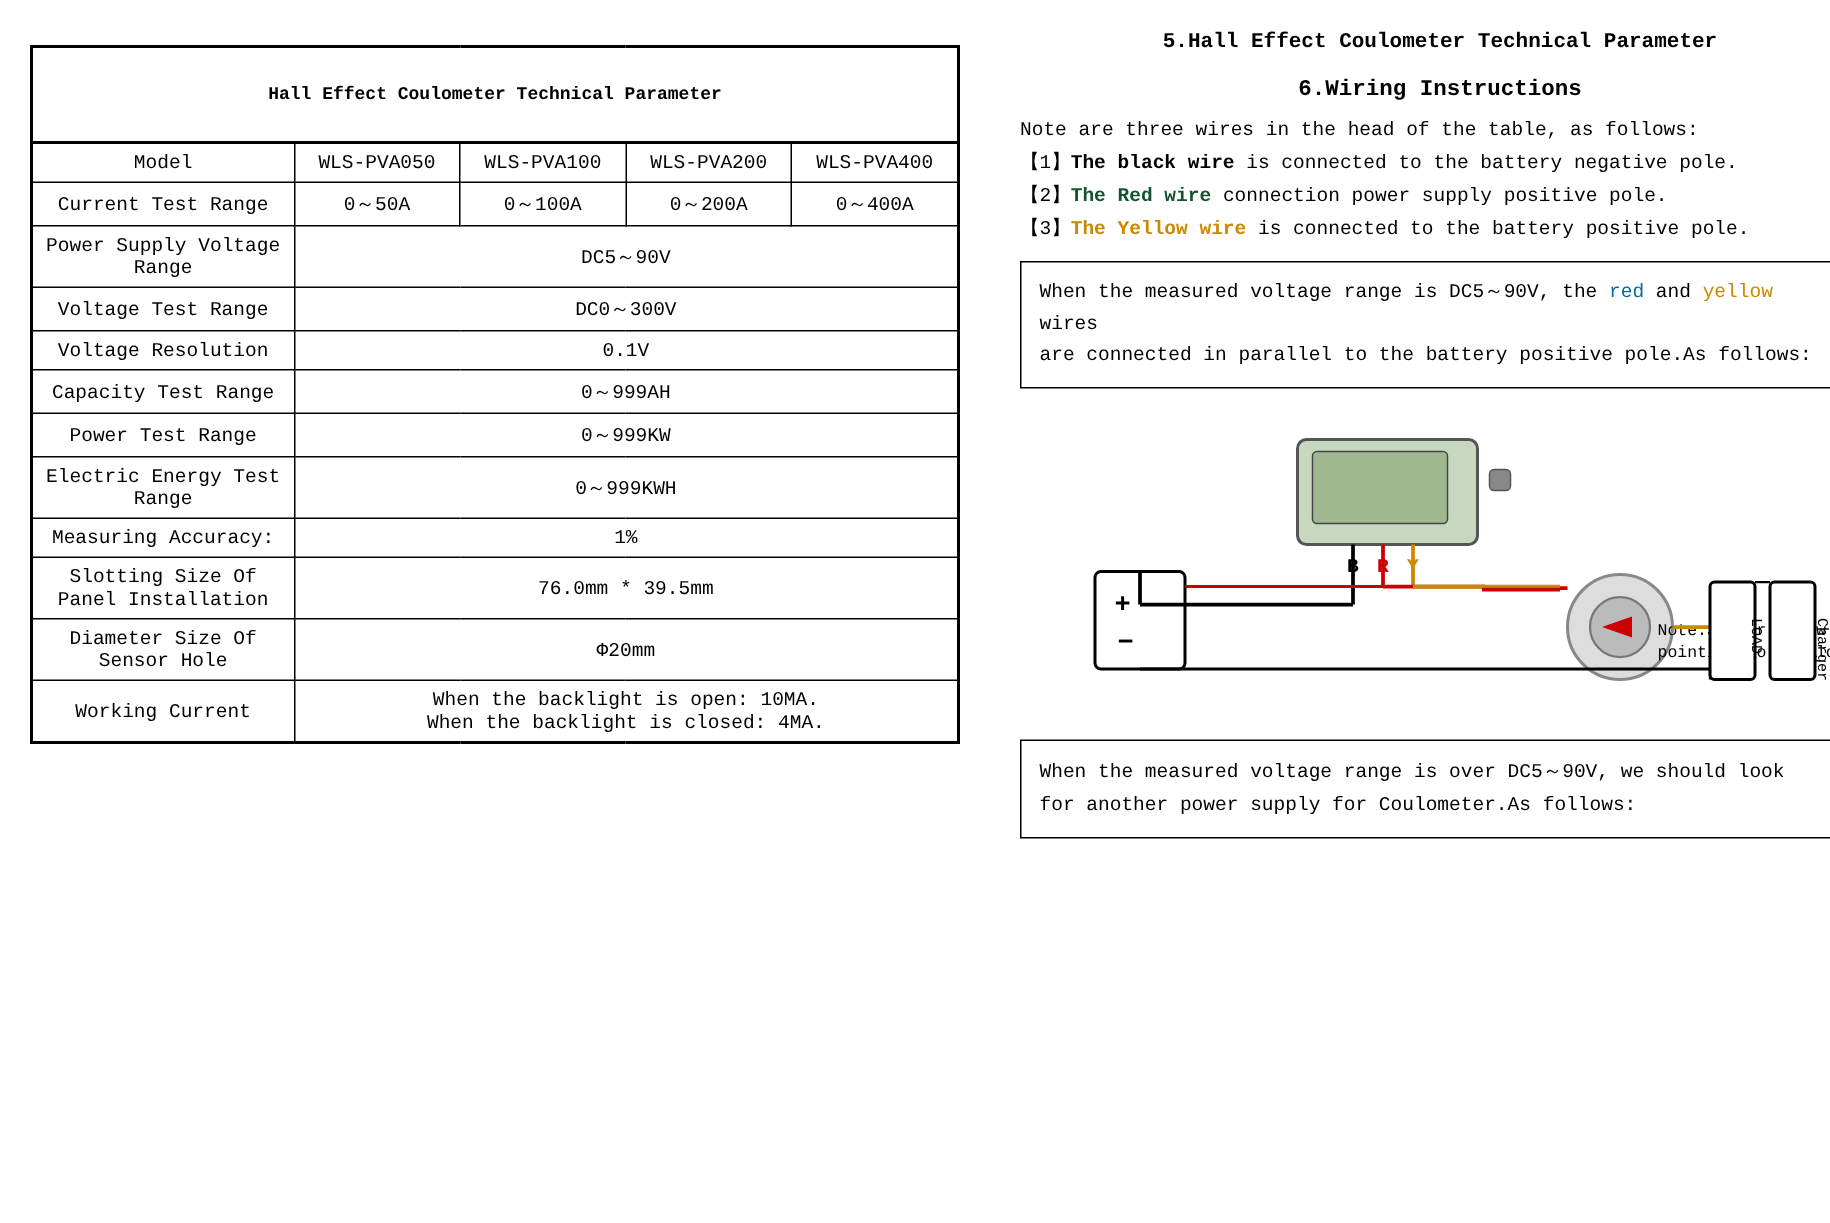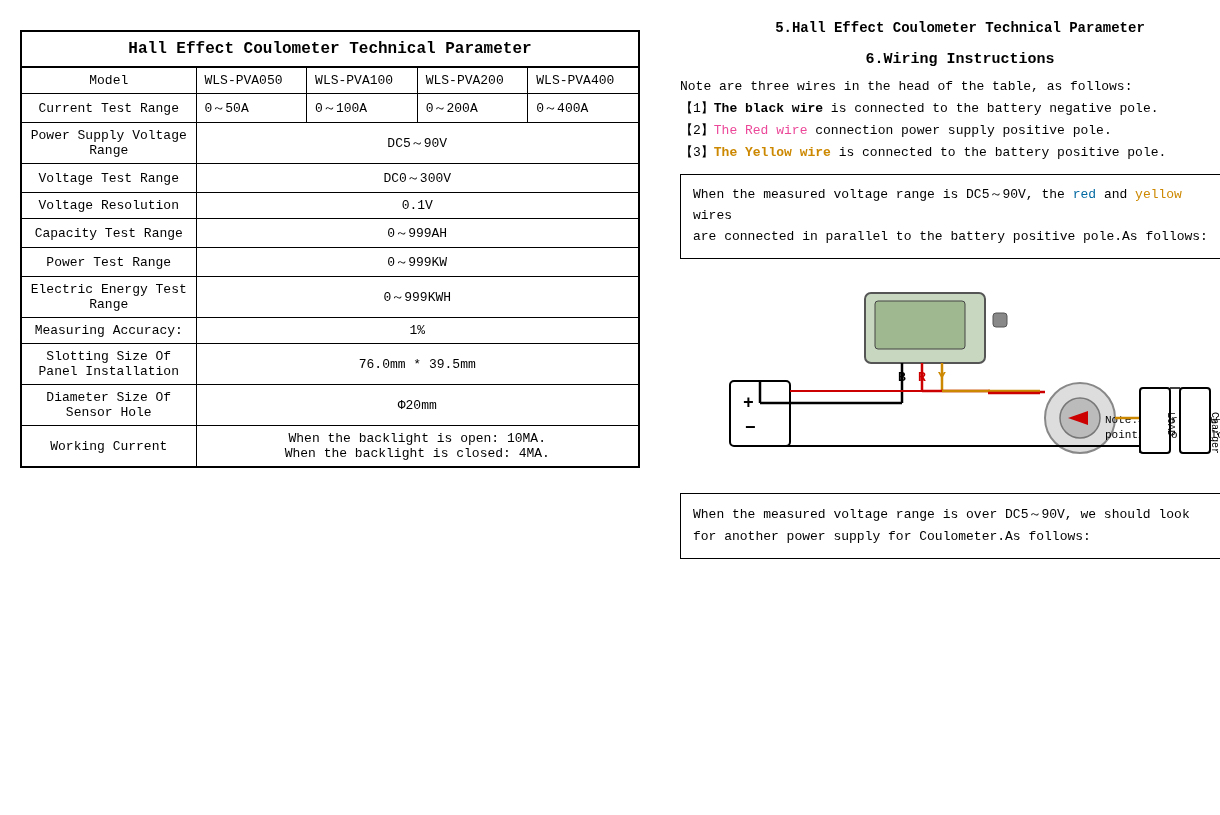--- a/index.html
+++ b/index.html
@@ -24,29 +24,29 @@
     }
     .tech-table {
       border-collapse: collapse;
       width: 100%;
       border: 2px solid #000;
       margin-top: 10px;
     }
     .tech-table th, .tech-table td {
       border: 1px solid #000;
       padding: 5px 8px;
-      text-align: left;
+      text-align: center;
       font-family: 'Courier New', Courier, monospace;
       font-size: 13px;
     }
     .tech-table .title-row td {
-      font-size: 16px;
+      font-size: 12px;
       font-weight: bold;
       text-align: center;
-      padding: 8px;
+      padding: 24px;
       border-bottom: 2px solid #000;
     }
     .tech-table .label-cell {
       text-align: center;
       width: 175px;
     }
     .tech-table .span-cell {
       text-align: center;
     }
     
@@ -66,21 +66,21 @@
       font-size: 15px;
       font-weight: bold;
       margin-bottom: 8px;
     }
     .wiring-text {
       font-size: 13px;
       line-height: 1.7;
       margin-bottom: 10px;
     }
     .highlight-black { font-weight: bold; margin-top: 32px; }
-    .highlight-red { color: #ec4899; font-weight: normal; }
+    .highlight-red { color: #14532d; font-weight: bold; }
     .highlight-yellow { color: #cc8800; font-weight: bold; }
     .info-box {
       border: 1px solid #000;
       padding: 10px 12px;
       margin-bottom: 14px;
       font-size: 13px;
       line-height: 1.6;
       font-family: 'Courier New', Courier, monospace;
     }
     .info-box .red { color: #0369a1; }

